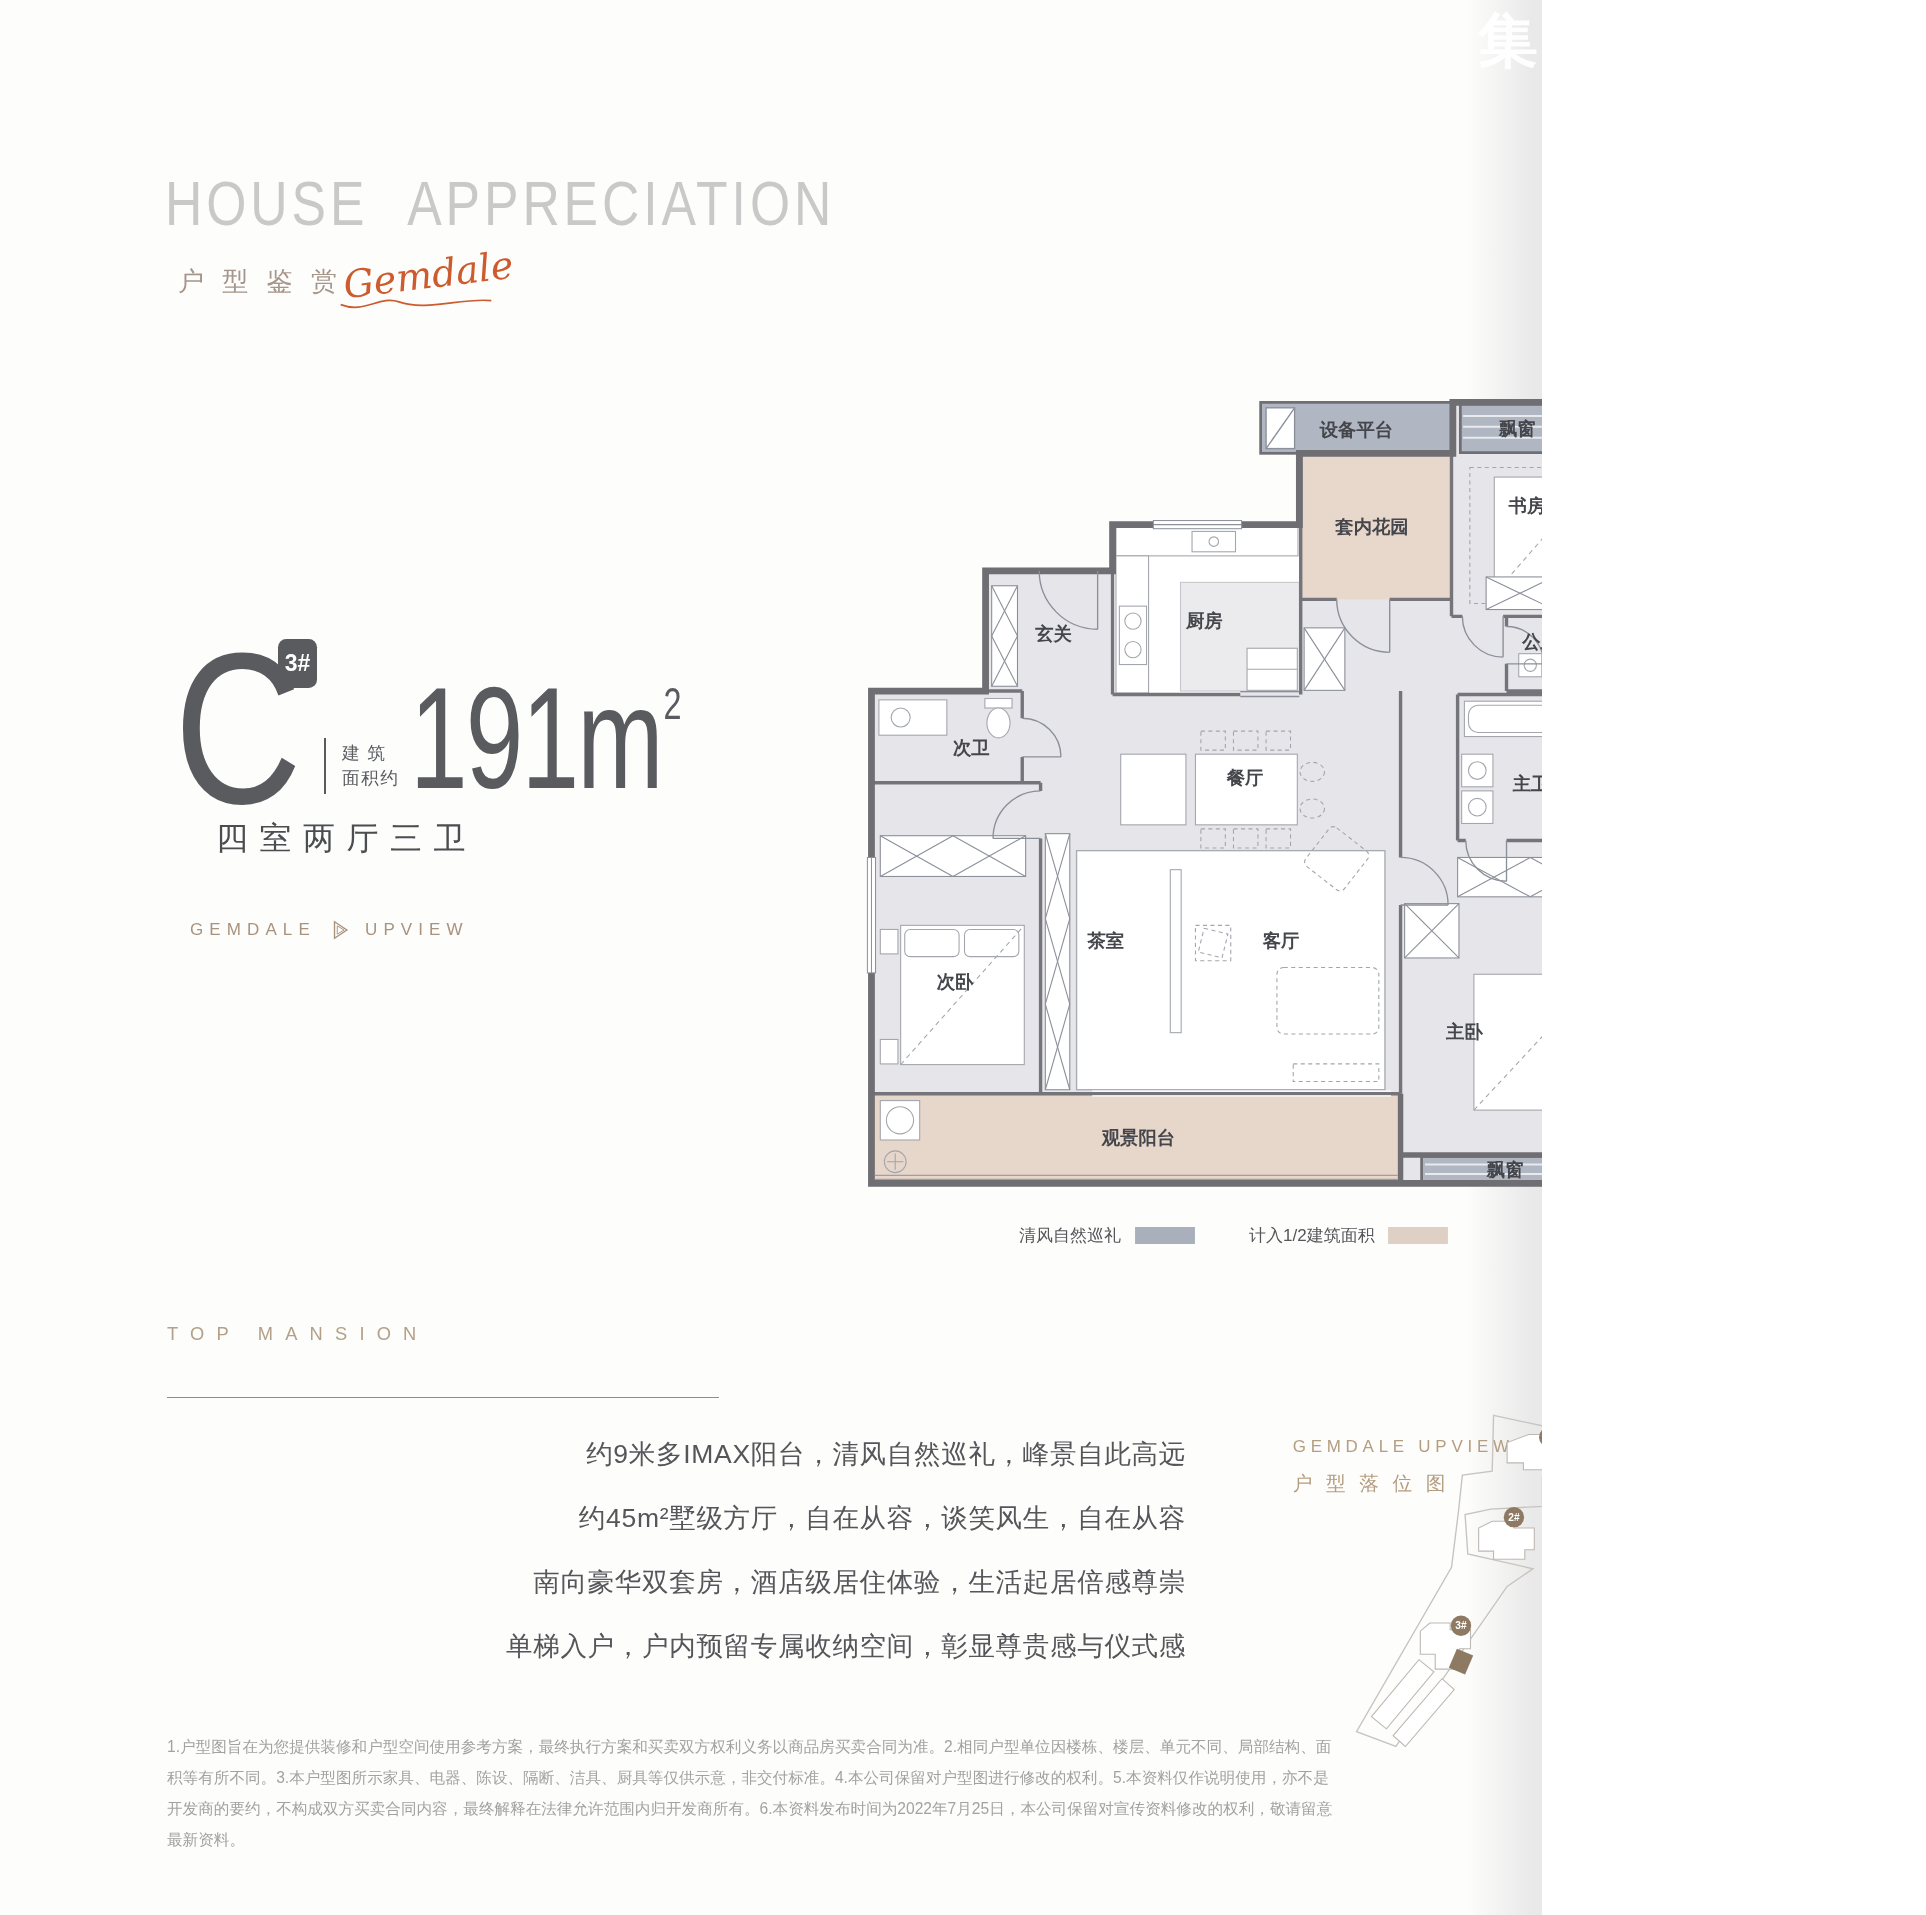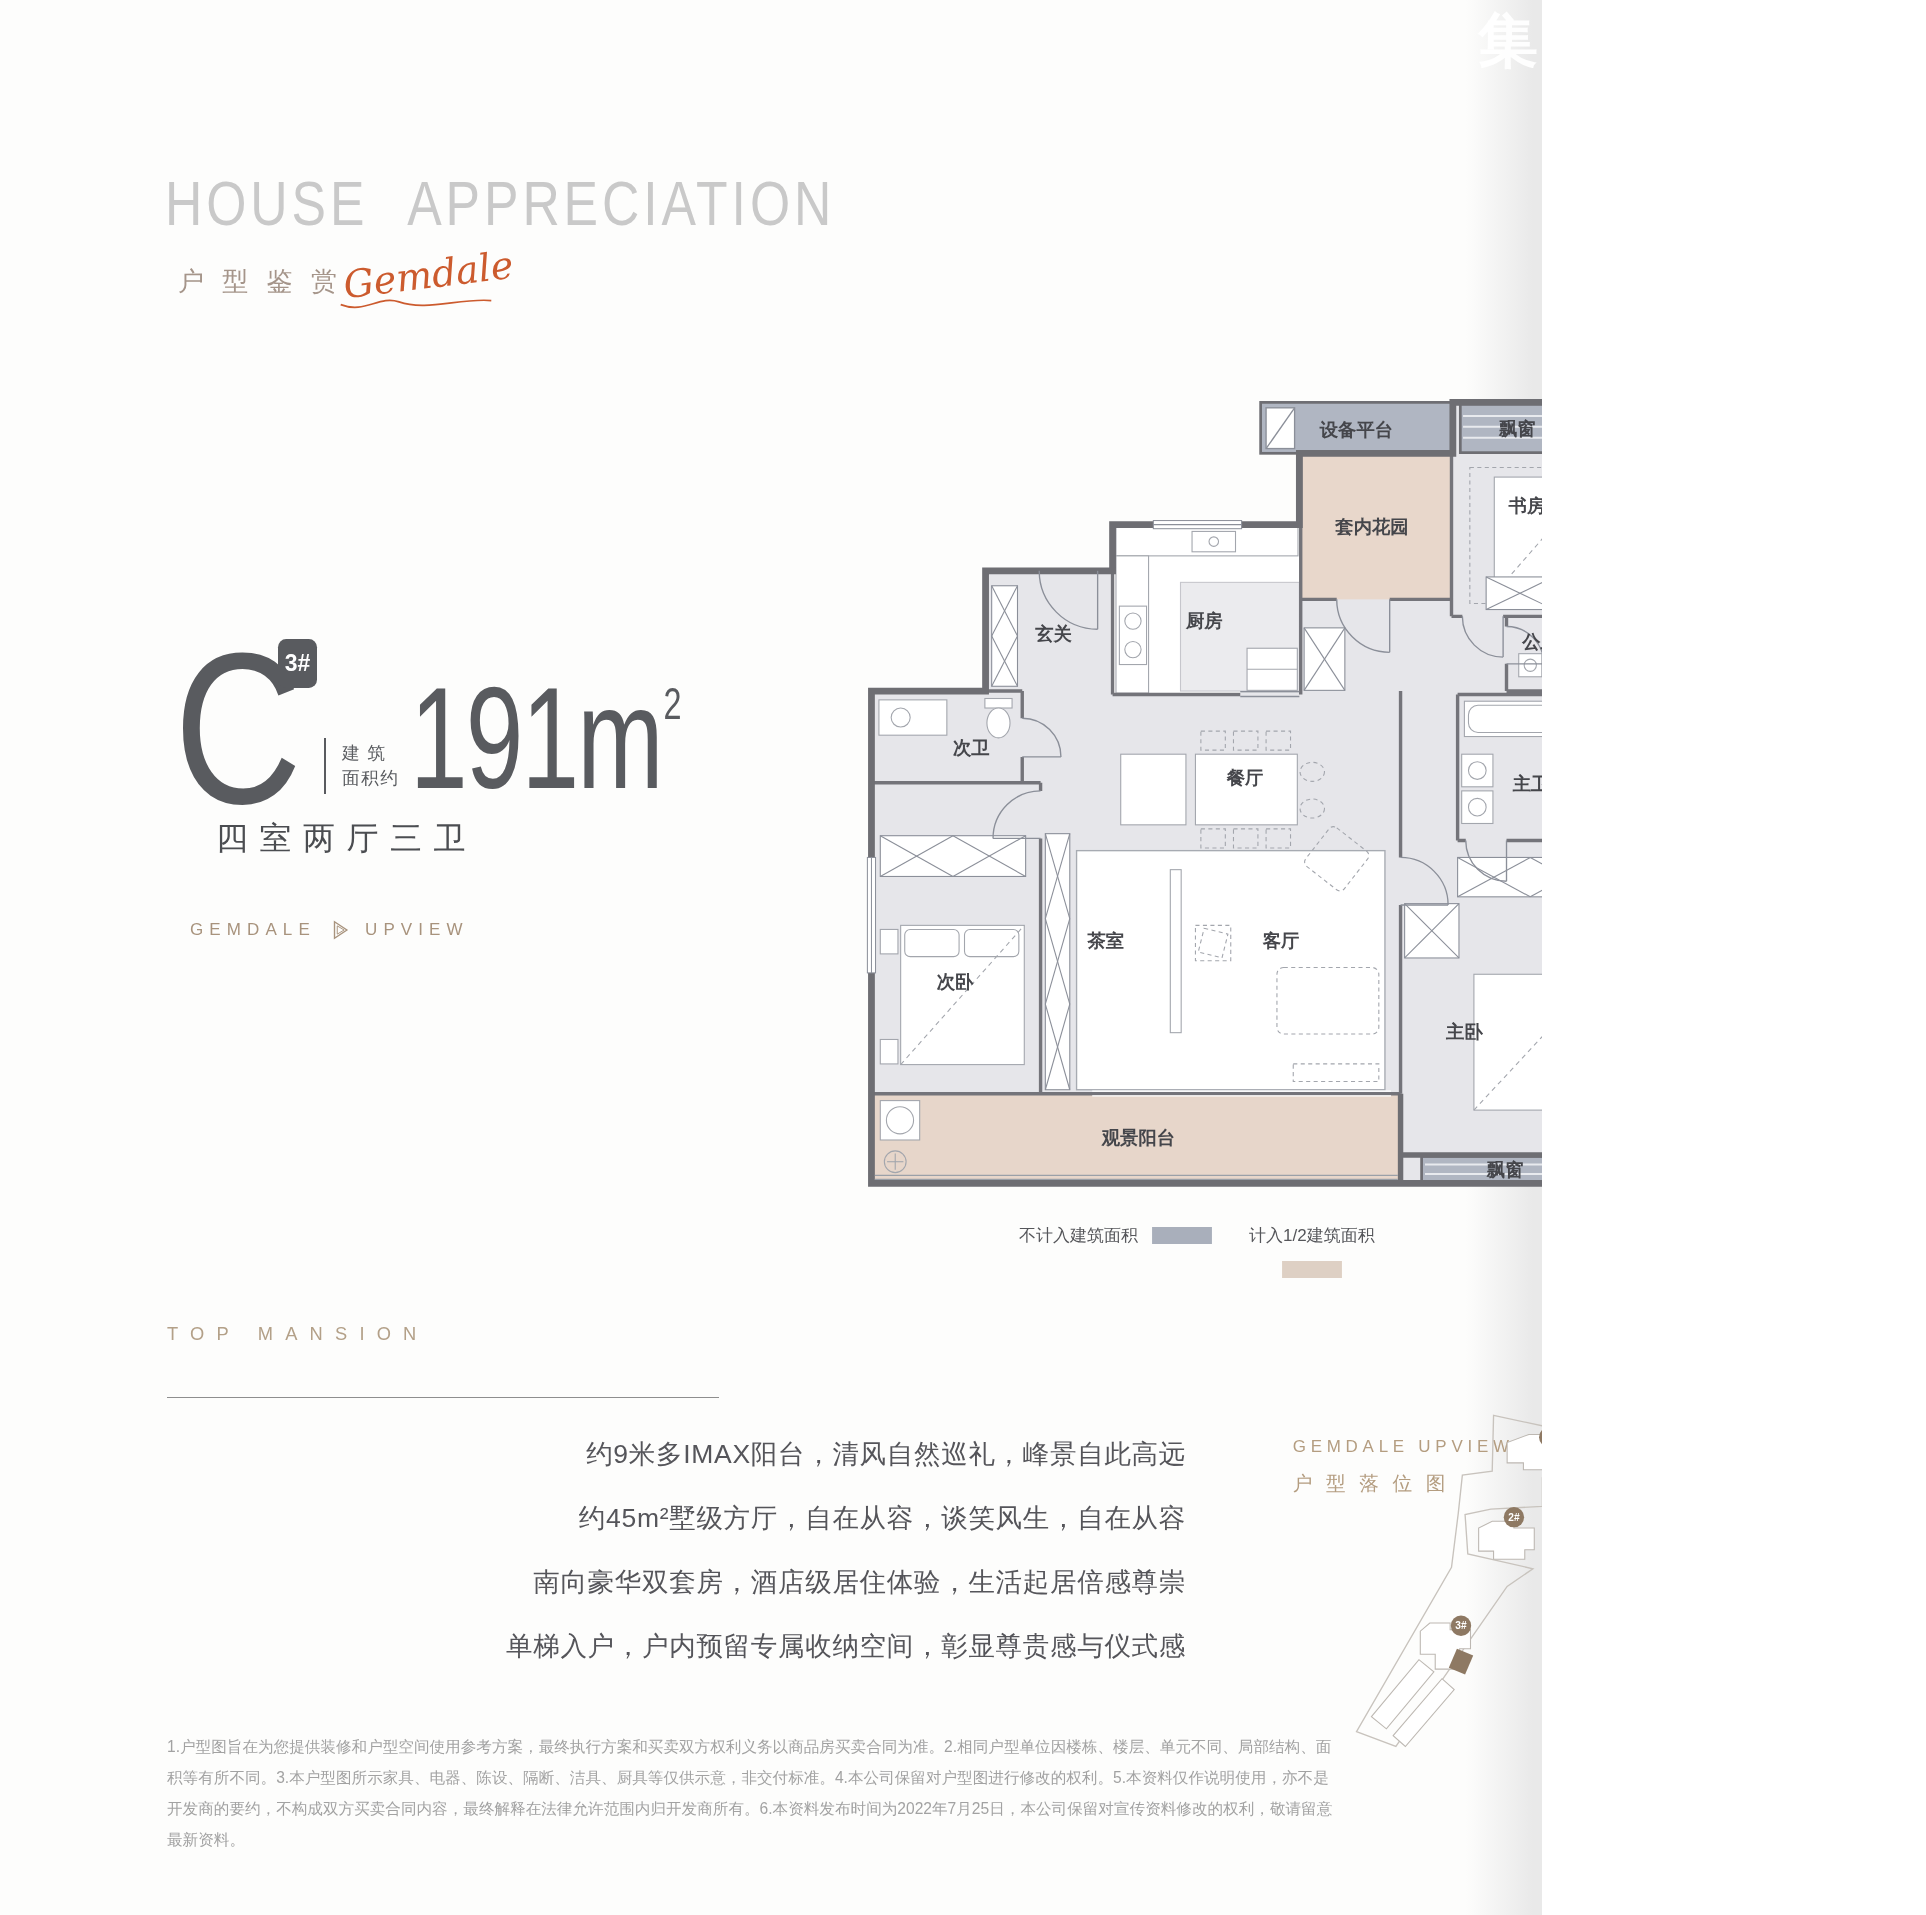--- a/index.html
+++ b/index.html
@@ -291,26 +291,26 @@
       <text class="rlabel" x="138" y="892">次卧</text>
       <text class="rlabel" x="360" y="832">茶室</text>
       <text class="rlabel" x="618" y="832">客厅</text>
       <text class="rlabel" x="888" y="966">主卧</text>
       <text class="rlabel" x="408" y="1122">观景阳台</text>
       <text class="rlabel" x="948" y="1169">飘窗</text>
     </g>
   </svg>
 
   <div class="legend-item" style="left:1019px;top:1224px;">
-    <span>不计入建筑面积</span>
+    <span>清风自然巡礼</span>
     <svg width="60" height="17.7" viewBox="0 0 88 26">
       <rect x="0" y="0" width="88" height="26" fill="#a9afbb"></rect>
     </svg>
   </div>
-  <div class="legend-item" style="left:1249px;top:1224px;flex-direction:column;">
+  <div class="legend-item" style="left:1249px;top:1224px;">
     <span>计入1/2建筑面积</span>
     <svg width="60" height="17.7" viewBox="0 0 88 26">
       <rect x="0" y="0" width="88" height="26" fill="#ded0c4"></rect>
     </svg>
   </div>
 
   <div class="eyebrow">TOP MANSION</div>
   <div class="rule"></div>
   <div class="features">
     <p>约9米多IMAX阳台，清风自然巡礼，峰景自此高远</p>

